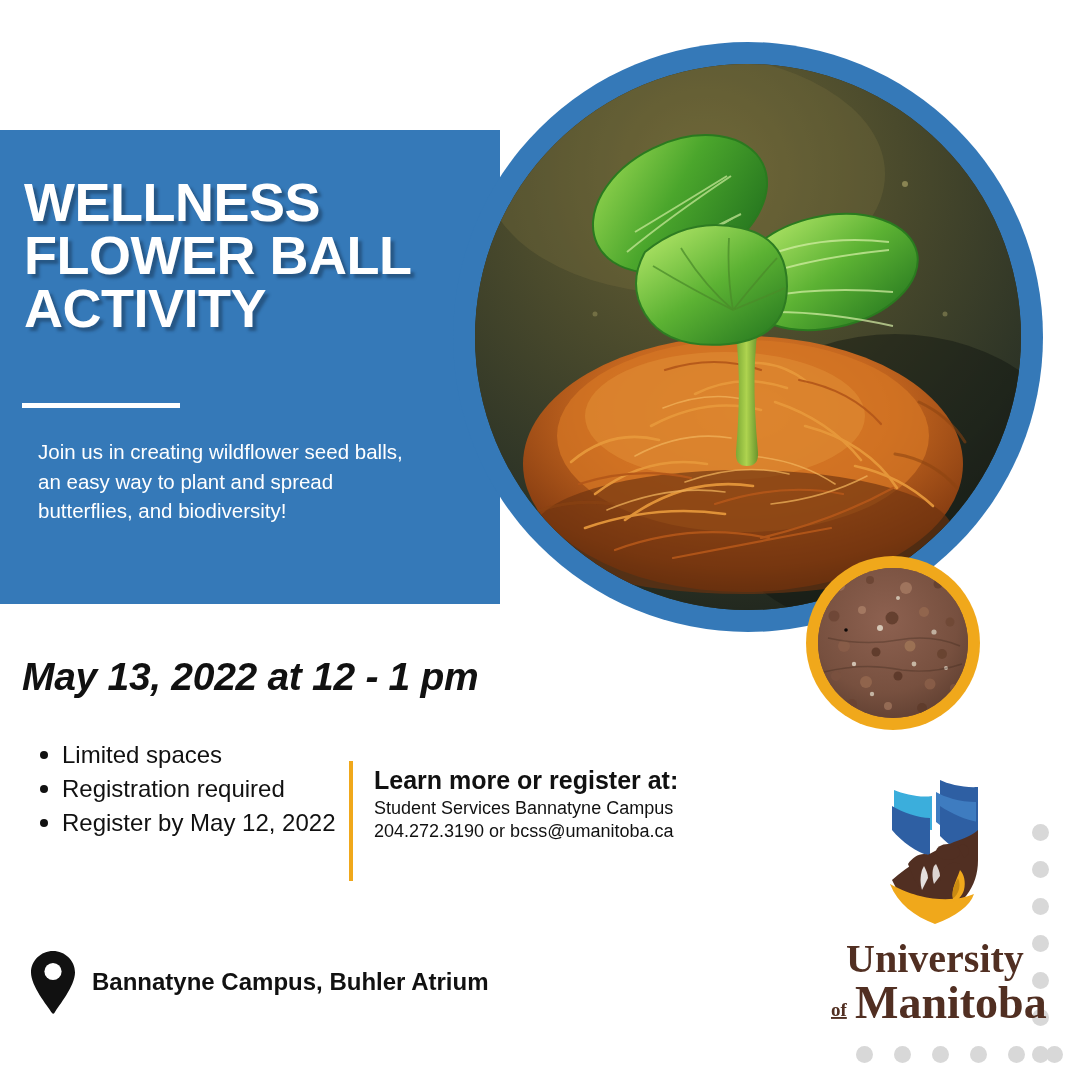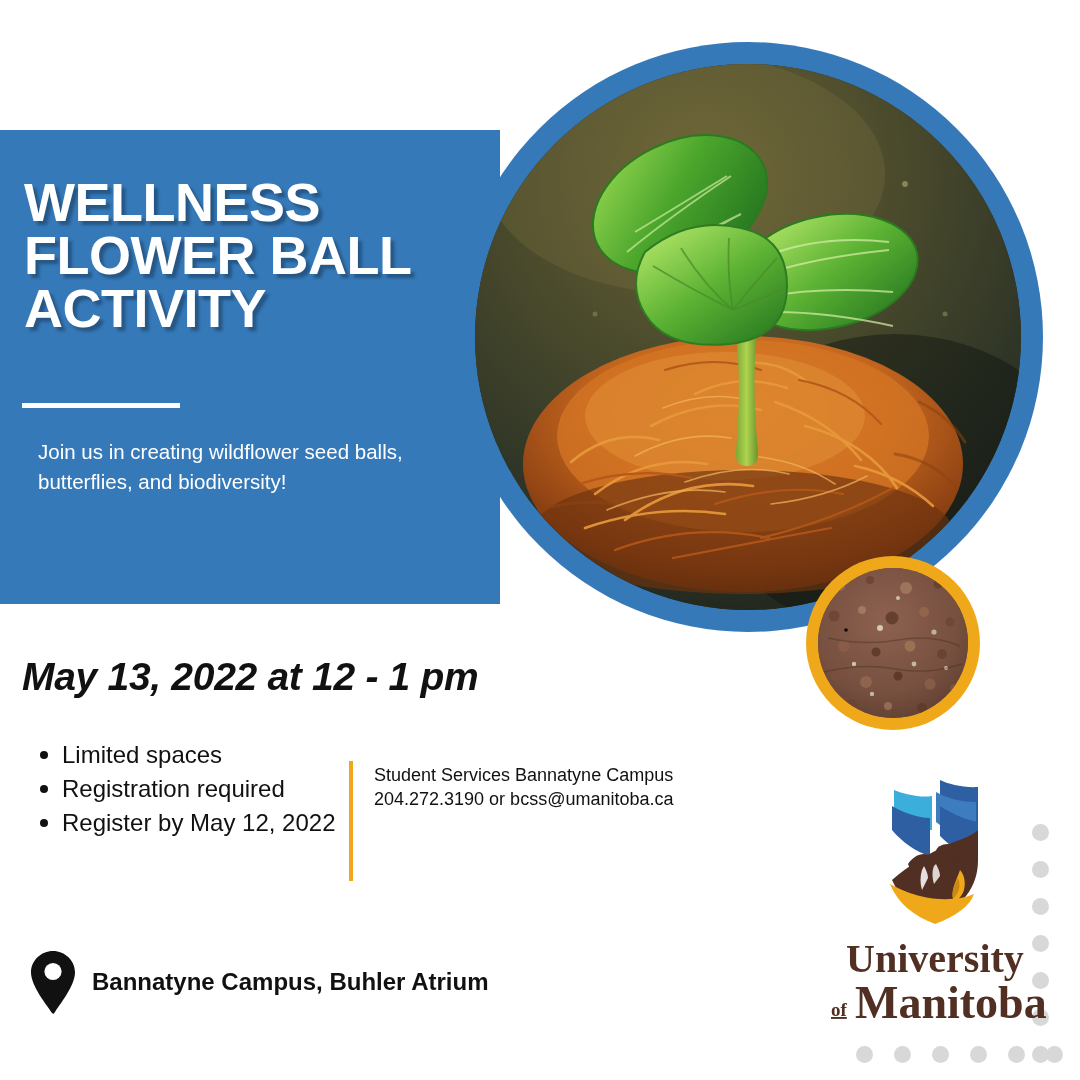--- a/index.html
+++ b/index.html
@@ -428,34 +428,36 @@
   <div class="headline">
     <div>WELLNESS</div>
     <div>FLOWER BALL</div>
     <div>ACTIVITY</div>
   </div>
 
   <div class="rule"></div>
 
   <div class="blurb">
     <div>Join us in creating wildflower seed balls,</div>
+    <div>an easy way to plant and spread</div>
     <div>butterflies, and biodiversity!</div>
   </div>
 
   <div class="date-line">May 13, 2022 at 12 - 1 pm</div>
 
   <ul class="bullets">
     <li>Limited spaces</li>
     <li>Registration required</li>
     <li>Register by May 12, 2022</li>
   </ul>
 
   <div class="divider-vert"></div>
 
   <div class="register">
+    <div class="reg-title">Learn more or register at:</div>
     <div class="reg-line">Student Services Bannatyne Campus</div>
     <div class="reg-line">204.272.3190 or bcss@umanitoba.ca</div>
   </div>
 
   <div class="location">
     <svg class="pin-icon" viewBox="0 0 46 64" xmlns="http://www.w3.org/2000/svg">
       <path d="M23 1 C11 1 1 10.6 1 22.4 C1 36 17 55 22 63 c0.6 0.9 1.8 0.9 2.4 0 C29 55 45 36 45 22.4 C45 10.6 35 1 23 1 z" fill="#111111"></path>
       <circle cx="23" cy="21.5" r="8.6" fill="#ffffff"></circle>
     </svg>
     <span class="loc-text">Bannatyne Campus, Buhler Atrium</span>

